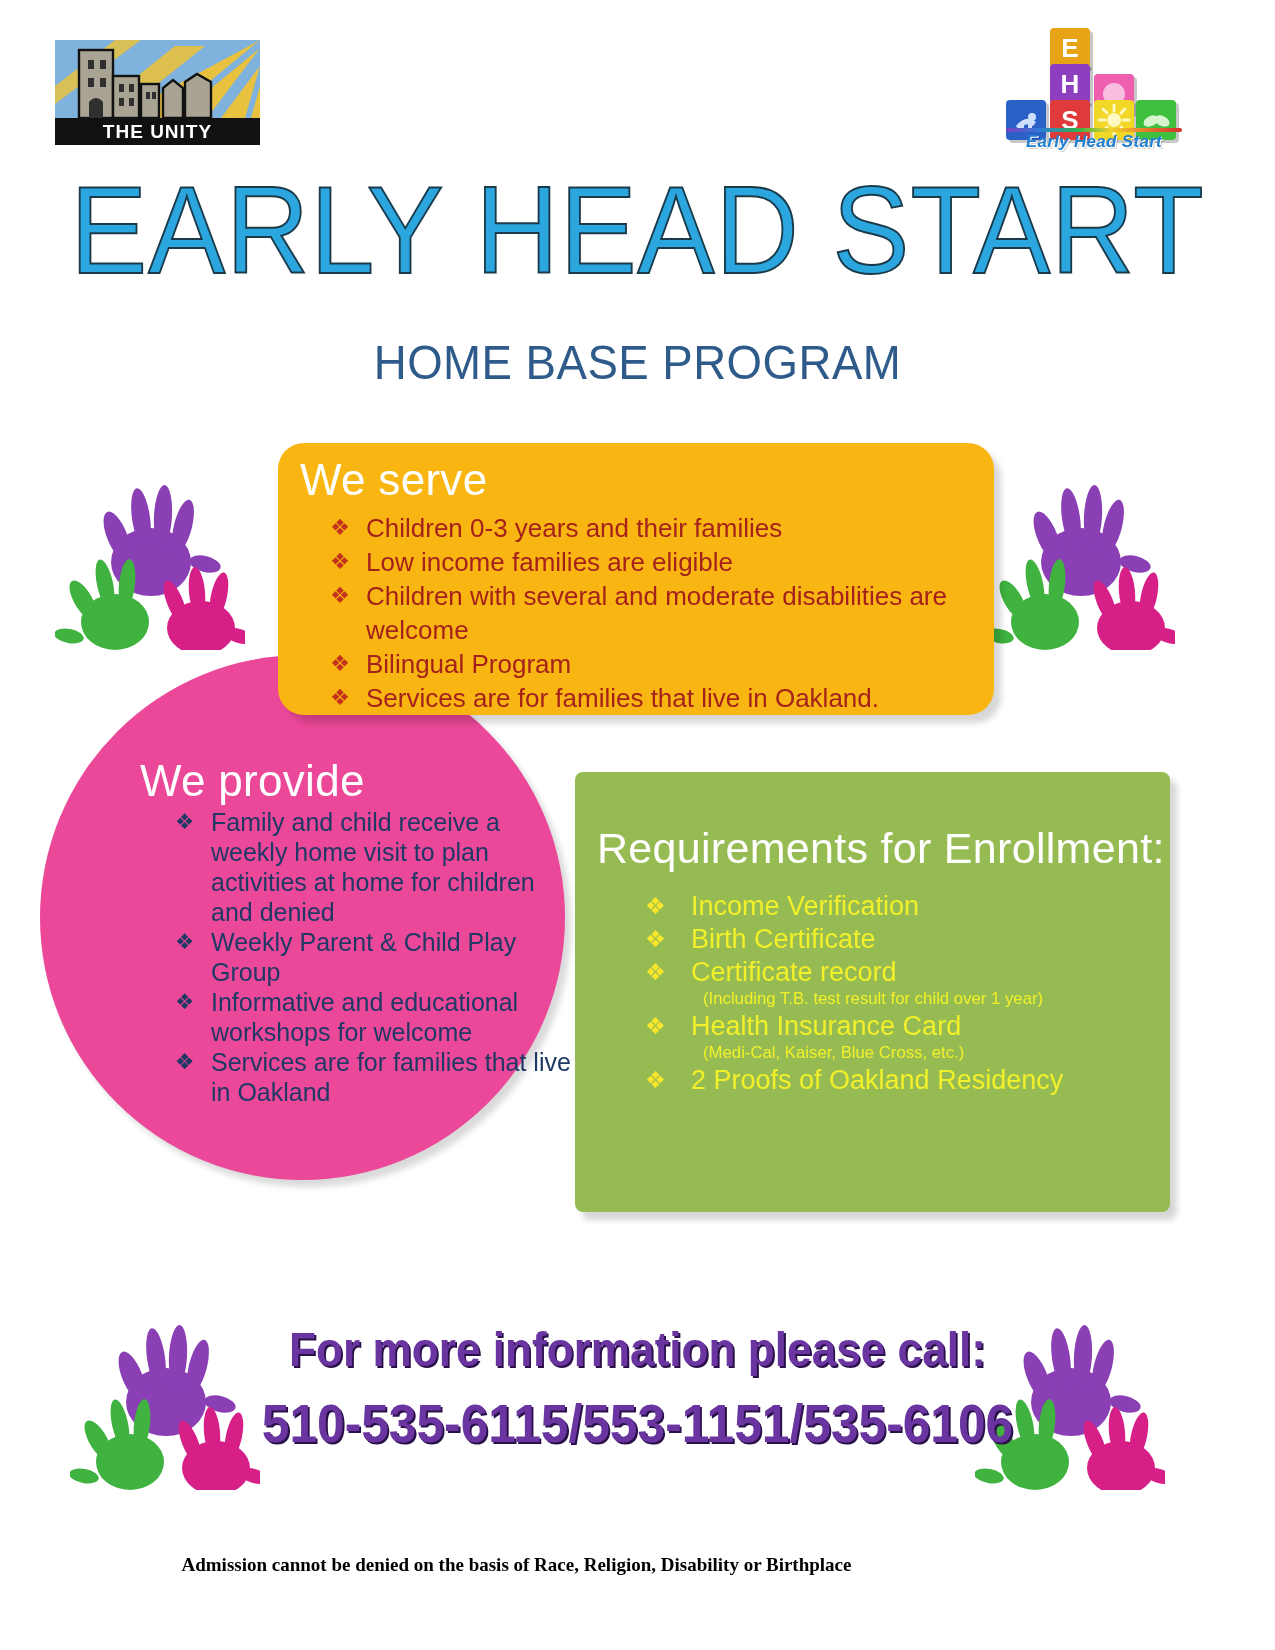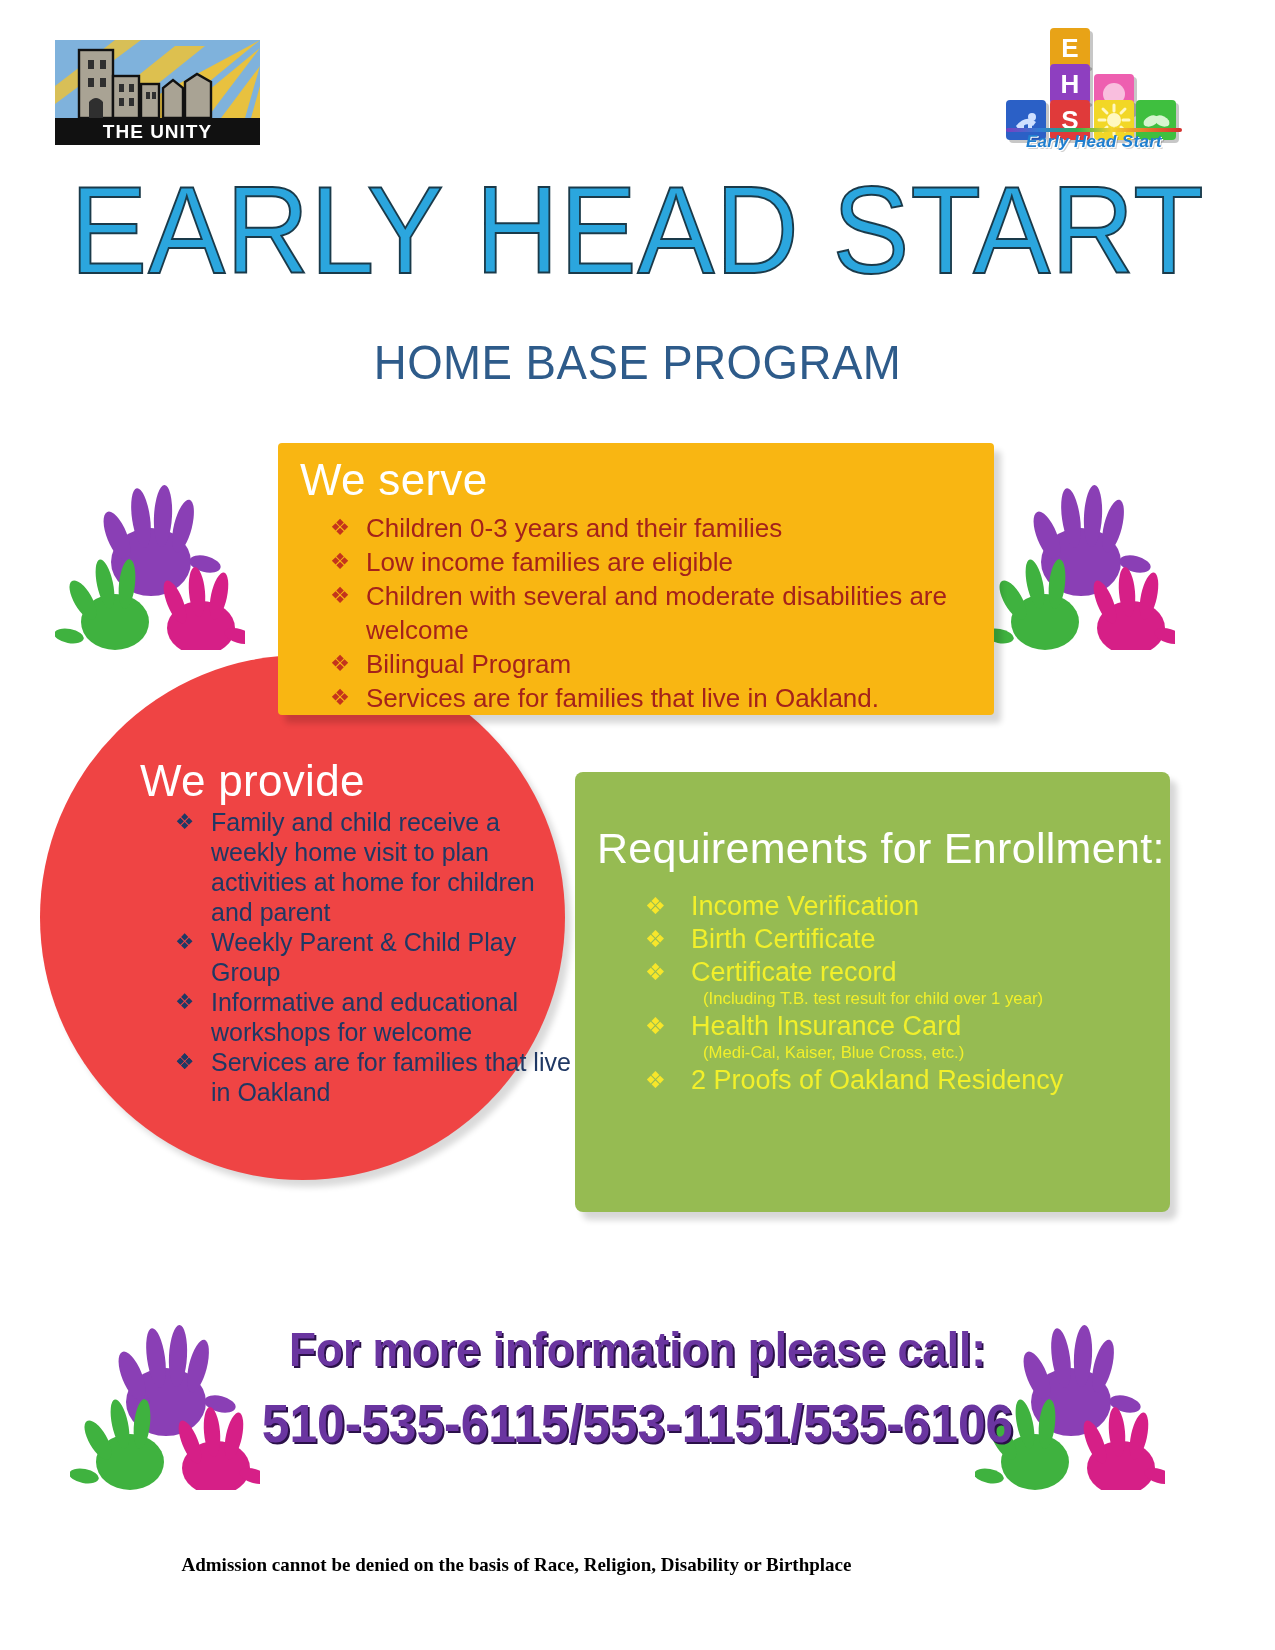--- a/index.html
+++ b/index.html
@@ -112,28 +112,28 @@
 
   
   .hand-cluster { position: absolute; width: 190px; height: 200px; }
 
   
   #box-serve {
     position: absolute;
     left: 278px; top: 443px;
     width: 716px; height: 272px;
     background: #F9B612;
-    border-radius: 4px;
+    border-radius: 26px;
     box-shadow: 7px 8px 6px rgba(0,0,0,0.16);
   }
   #circle-provide {
     position: absolute;
     left: 40px; top: 655px;
     width: 525px; height: 525px;
-    background: #ef4444;
+    background: #ec4899;
     border-radius: 50%;
     box-shadow: 6px 7px 6px rgba(0,0,0,0.15);
   }
   #box-requirements {
     position: absolute;
     left: 575px; top: 772px;
     width: 595px; height: 440px;
     background: #96BB52;
     border-radius: 8px;
     box-shadow: 7px 8px 6px rgba(0,0,0,0.16);
@@ -409,21 +409,21 @@
       <ellipse cx="142" cy="142" rx="8" ry="25" transform="rotate(-5 142 142)"></ellipse>
       <ellipse cx="164" cy="146" rx="8" ry="24" transform="rotate(12 164 146)"></ellipse>
       <ellipse cx="184" cy="186" rx="15" ry="7" transform="rotate(16 184 186)"></ellipse>
       </g>
   </svg>
 </div>
 
 <div id="circle-provide">
   <div id="provide-head" class="panel-heading">We provide</div>
   <ul id="provide-list" class="bullets">
-    <li><span class="bul">❖</span><span>Family and child receive  a weekly home visit to  plan activities at home for children and parent</span></li>
+    <li><span class="bul">❖</span><span>Family and child receive  a weekly home visit to  plan activities at home for children and denied</span></li>
     <li><span class="bul">❖</span><span>Weekly Parent &amp; Child Play Group</span></li>
     <li><span class="bul">❖</span><span>Informative and educational workshops  for welcome</span></li>
     <li><span class="bul">❖</span></li>
     <li><span class="bul">❖</span><span>Services are for families that live in Oakland</span></li>
   </ul>
 </div>
 
 <div id="box-serve">
   <div id="serve-head" class="panel-heading">We serve</div>
   <ul id="serve-list" class="bullets">

